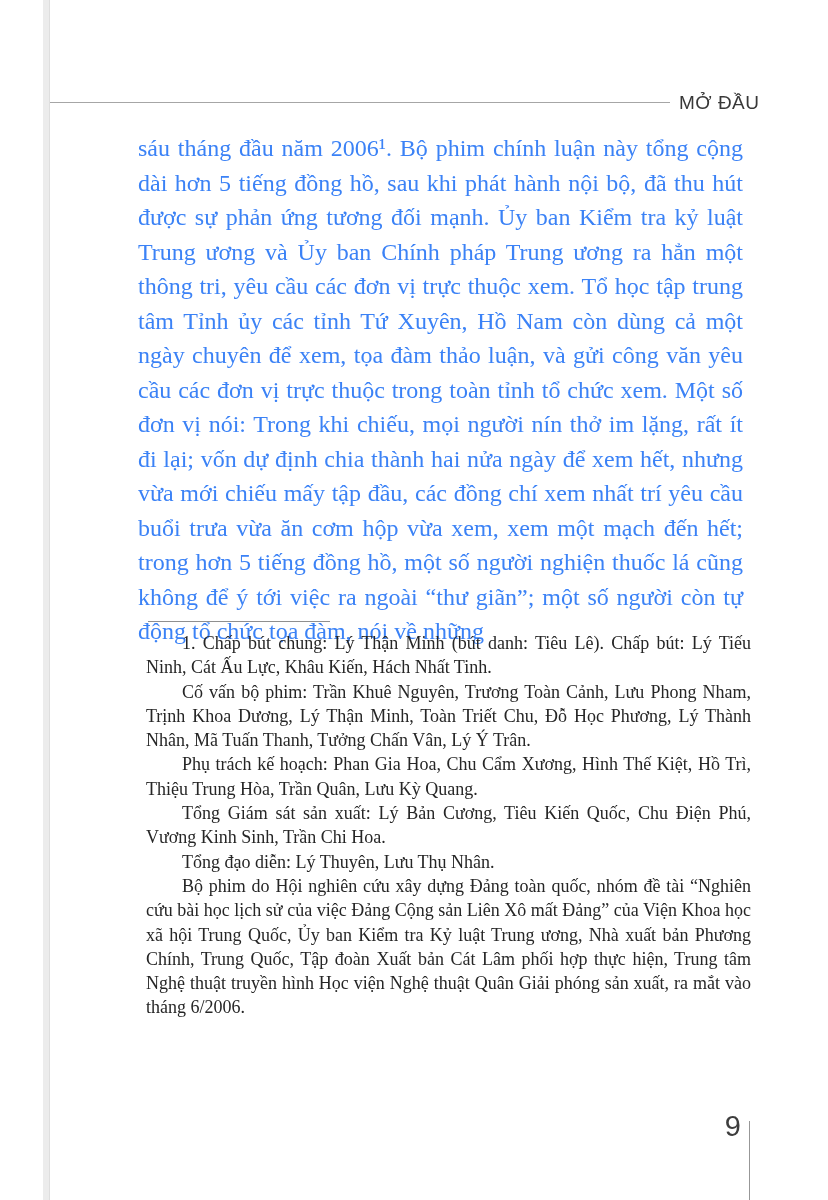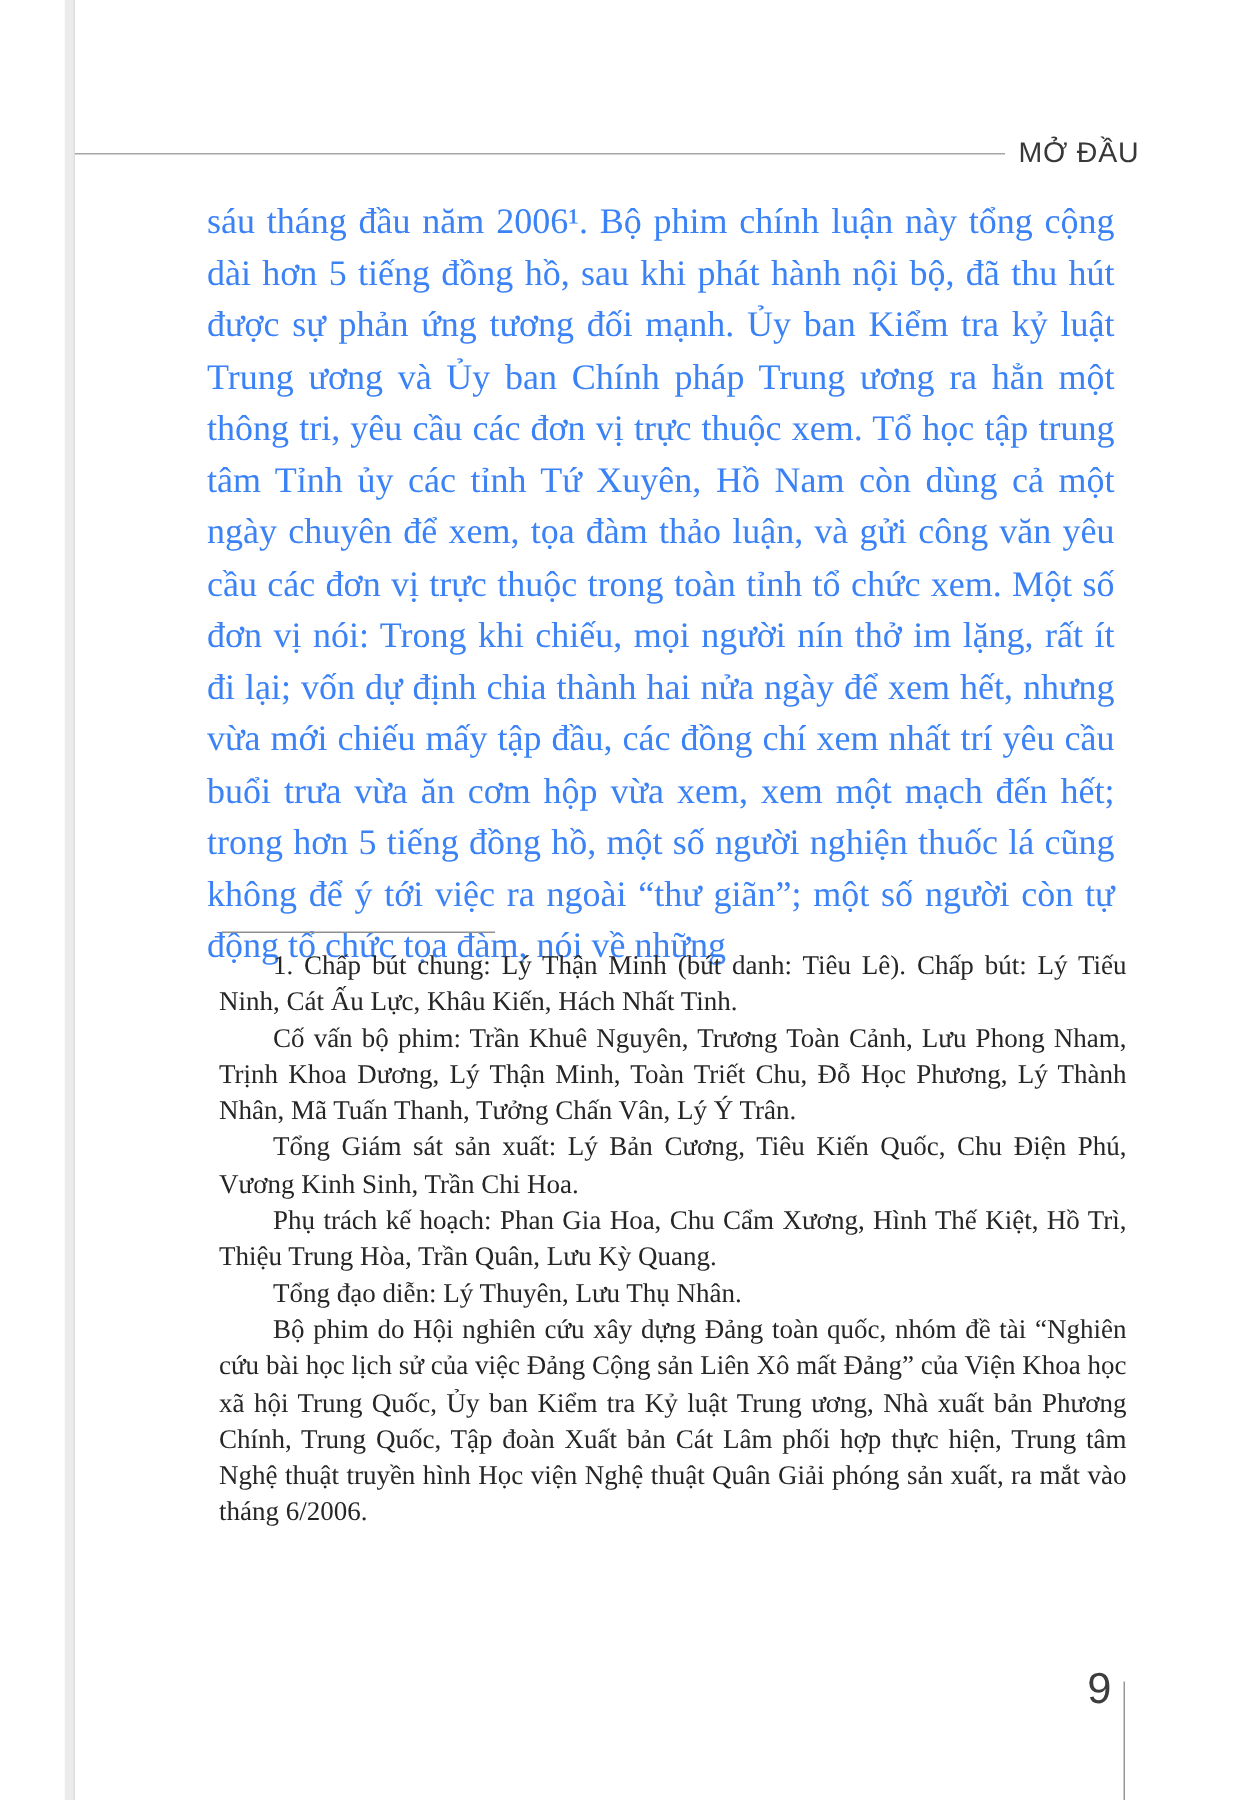--- a/index.html
+++ b/index.html
@@ -118,22 +118,22 @@
   <div class="header-rule"></div>
   <div class="running-head">MỞ ĐẦU</div>
 
   <div class="body-text">sáu tháng đầu năm 2006¹. Bộ phim chính luận này tổng cộng dài hơn 5 tiếng đồng hồ, sau khi phát hành nội bộ, đã thu hút được sự phản ứng tương đối mạnh. Ủy ban Kiểm tra kỷ luật Trung ương và Ủy ban Chính pháp Trung ương ra hẳn một thông tri, yêu cầu các đơn vị trực thuộc xem. Tổ học tập trung tâm Tỉnh ủy các tỉnh Tứ Xuyên, Hồ Nam còn dùng cả một ngày chuyên để xem, tọa đàm thảo luận, và gửi công văn yêu cầu các đơn vị trực thuộc trong toàn tỉnh tổ chức xem. Một số đơn vị nói: Trong khi chiếu, mọi người nín thở im lặng, rất ít đi lại; vốn dự định chia thành hai nửa ngày để xem hết, nhưng vừa mới chiếu mấy tập đầu, các đồng chí xem nhất trí yêu cầu buổi trưa vừa ăn cơm hộp vừa xem, xem một mạch đến hết; trong hơn 5 tiếng đồng hồ, một số người nghiện thuốc lá cũng không để ý tới việc ra ngoài “thư giãn”; một số người còn tự động tổ chức tọa đàm, nói về những</div>
 
   <div class="footnote-separator"></div>
 
   <div class="footnotes">
     <p>1. Chấp bút chung: Lý Thận Minh (bút danh: Tiêu Lê). Chấp bút: Lý Tiếu Ninh, Cát Ấu Lực, Khâu Kiến, Hách Nhất Tinh.</p>
     <p>Cố vấn bộ phim: Trần Khuê Nguyên, Trương Toàn Cảnh, Lưu Phong Nham, Trịnh Khoa Dương, Lý Thận Minh, Toàn Triết Chu, Đỗ Học Phương, Lý Thành Nhân, Mã Tuấn Thanh, Tưởng Chấn Vân, Lý Ý Trân.</p>
+    <p>Phụ trách kế hoạch: Phan Gia Hoa, Chu Cẩm Xương, Hình Thế Kiệt, Hồ Trì, Thiệu Trung Hòa, Trần Quân, Lưu Kỳ Quang.</p>
     <p>Tổng Giám sát sản xuất: Lý Bản Cương, Tiêu Kiến Quốc, Chu Điện Phú, Vương Kinh Sinh, Trần Chi Hoa.</p>
-    <p>Phụ trách kế hoạch: Phan Gia Hoa, Chu Cẩm Xương, Hình Thế Kiệt, Hồ Trì, Thiệu Trung Hòa, Trần Quân, Lưu Kỳ Quang.</p>
     <p>Tổng đạo diễn: Lý Thuyên, Lưu Thụ Nhân.</p>
     <p>Bộ phim do Hội nghiên cứu xây dựng Đảng toàn quốc, nhóm đề tài “Nghiên cứu bài học lịch sử của việc Đảng Cộng sản Liên Xô mất Đảng” của Viện Khoa học xã hội Trung Quốc, Ủy ban Kiểm tra Kỷ luật Trung ương, Nhà xuất bản Phương Chính, Trung Quốc, Tập đoàn Xuất bản Cát Lâm phối hợp thực hiện, Trung tâm Nghệ thuật truyền hình Học viện Nghệ thuật Quân Giải phóng sản xuất, ra mắt vào tháng 6/2006.</p>
   </div>
 
   <div class="page-number">9</div>
   <div class="page-number-rule"></div>
 
 </div>
 
 </body></html>

